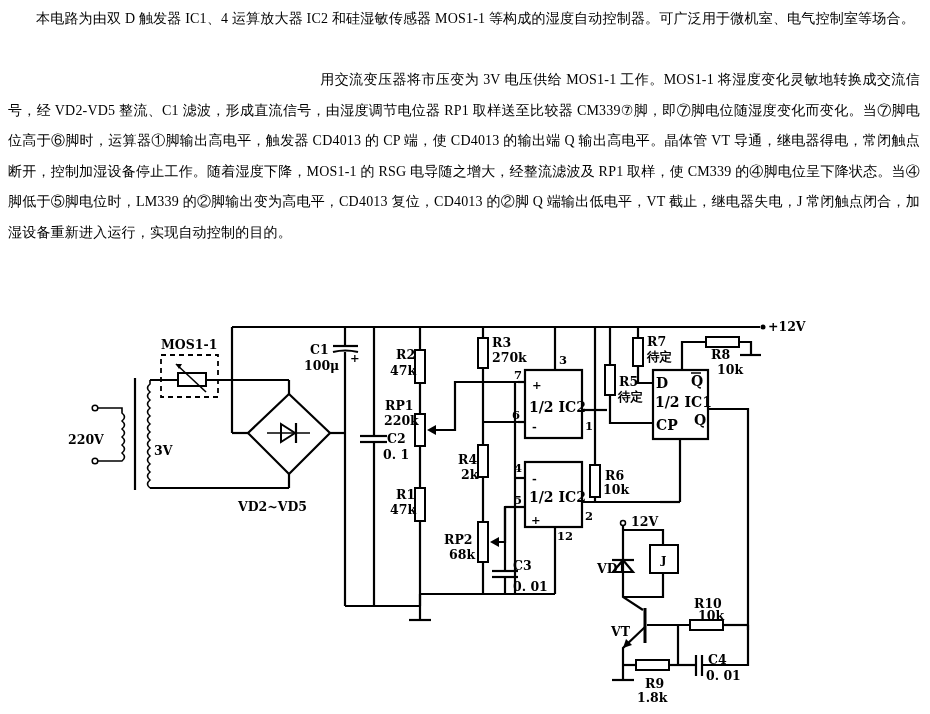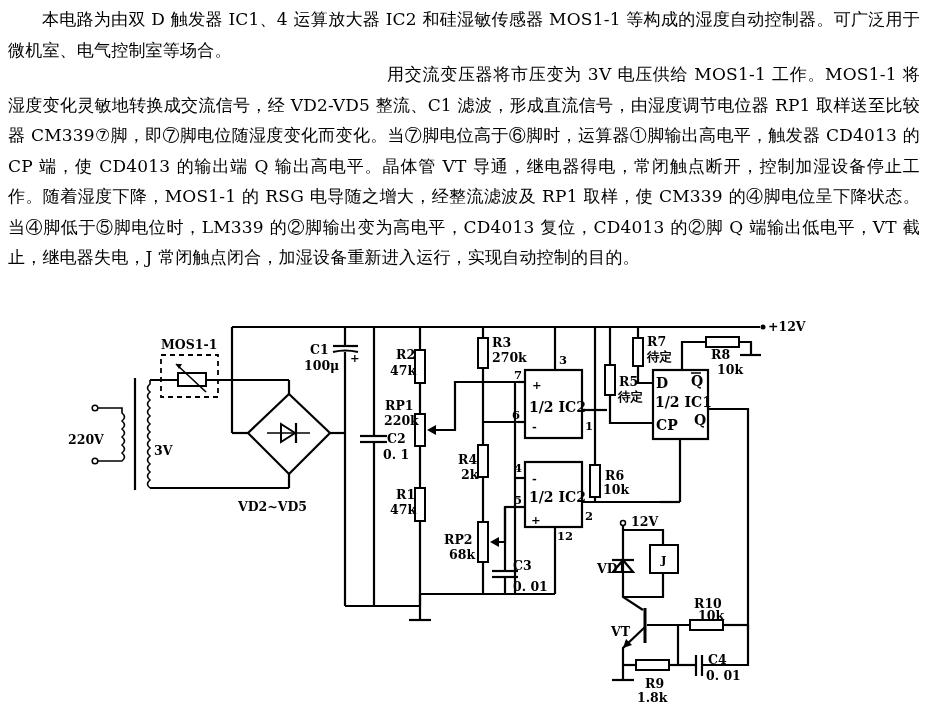--- a/index.html
+++ b/index.html
@@ -1,19 +1,19 @@
 <!DOCTYPE html>
 <html><head>
 <meta charset="utf-8">
 <style>
   html, body { margin: 0; padding: 0; background: #ffffff; }
   body { width: 930px; height: 714px; position: relative; overflow: hidden; font-family: "DejaVu Serif", serif; color: #000; }
-  .para { position: absolute; left: 8px; width: 912px; font-size: 17px; line-height: 30.5px; text-align: justify; letter-spacing: 0.2px; }
+  .para { position: absolute; left: 8px; width: 912px; font-size: 14px; line-height: 30.5px; text-align: justify; letter-spacing: 0.2px; font-family: Liberation Serif, serif; }
   #p1 { top: 4px; text-indent: 2em; }
-  #p2 { top: 59px; text-indent: 22.3em; }
+  #p2 { top: 65px; text-indent: 22.3em; }
   svg { position: absolute; left: 0; top: 0; }
   .w { stroke: #000; stroke-width: 2.2; fill: none; }
   .wt { stroke: #000; stroke-width: 1.6; fill: none; }
   .lbl { font-family: "DejaVu Serif", serif; font-weight: bold; font-size: 12.5px; fill: #000; }
   .lbls { font-family: "DejaVu Serif", serif; font-weight: bold; font-size: 11.5px; fill: #000; }
   .ic { font-family: "DejaVu Serif", serif; font-weight: bold; font-size: 14px; fill: #000; }
 </style>
 </head>
 <body>
 

